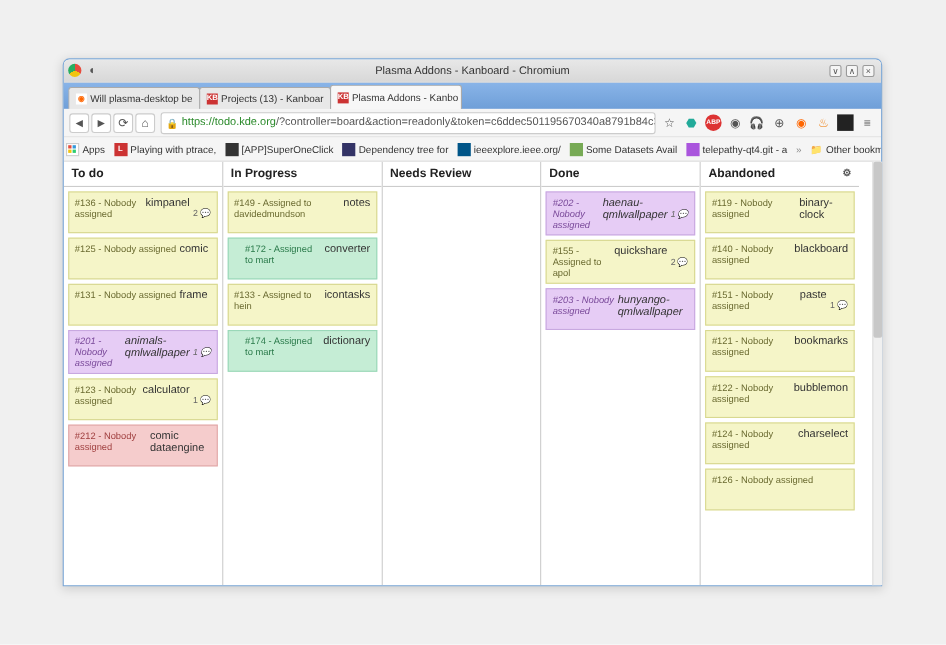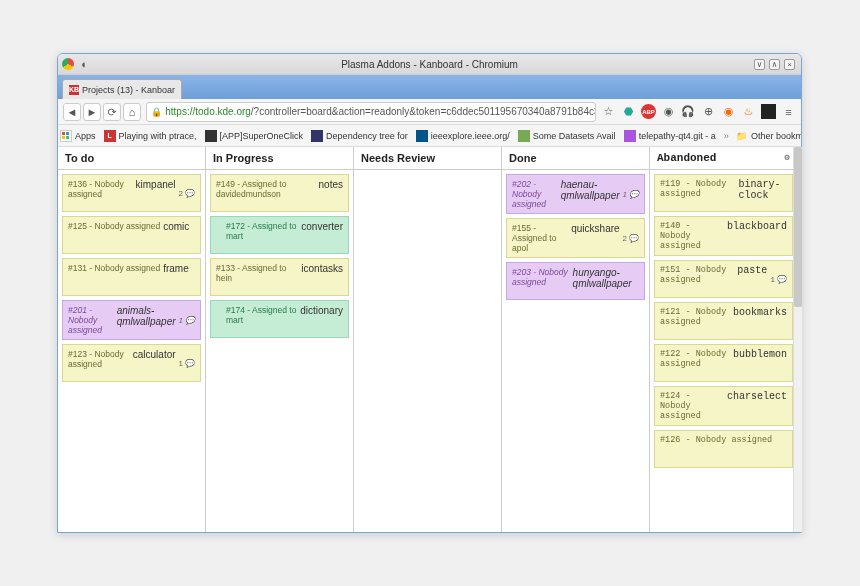--- a/index.html
+++ b/index.html
@@ -31,21 +31,21 @@
 .bmitem { display: flex; align-items: center; gap: 3px; white-space: nowrap; }
 .bmi { width: 12px; height: 12px; background: #ddd; display: inline-flex; align-items: center; justify-content: center; font-size: 7px; font-weight: bold; }
 .bmi.apps { background: #fff; border: 1px solid #ccc; position: relative; }
 .bmi.apps::after { content: ''; position: absolute; width: 3px; height: 3px; background: #e74c3c; top: 1px; left: 1px; box-shadow: 4px 0 #3498db, 0 4px #f1c40f, 4px 4px #2ecc71; }
 .bmi.l { background: #c33; color: #fff; }
 .bmi.dep { background: #336; color: #fff; }
 .bmi.ieee { background: #058; color: #fff; }
 .bmfolder { color: #888; }
 .board { flex: 1; display: flex; overflow: hidden; }
 .col { flex: 1; border-right: 1px solid #ccc; display: flex; flex-direction: column; overflow: hidden; }
-.col:last-child { border-right: none; margin-right: 4px; font-family: Liberation Mono, monospace; }
+.col:last-child { border-right: none; margin-right: 20px; }
 .colhead { padding: 5px 7px; font-size: 11px; font-weight: bold; color: #222; border-bottom: 1px solid #ccc; display: flex; justify-content: space-between; }
 .colgear { font-size: 9px; color: #555; }
 .colbody { flex: 1; padding: 4px; display: flex; flex-direction: column; gap: 4px; overflow: hidden; }
 .card { border: 1px solid #c0c080; padding: 4px 5px; font-size: 9px; display: flex; flex-direction: row; gap: 3px; min-height: 38px; }
 .yellow { background: #f5f5c8; border-color: #d8d890; }
 .purple { background: #e6ccf5; border-color: #c8a8e0; font-style: italic; }
 .green { background: #c5edd5; border-color: #9ad8b8; padding-left: 15px; }
 .red { background: #f5cccc; border-color: #e0a8a8; }
 .cmeta { color: #6a6a30; font-size: 8.5px; }
 .purple .cmeta { color: #7a4a9a; }
@@ -71,23 +71,32 @@
     <span>Plasma Addons - Kanboard - Chromium</span>
     <div class="titlebar-ctrls">
       <span class="tctrl">∨</span>
       <span class="tctrl">∧</span>
       <span class="tctrl">×</span>
     </div>
   </div>
 
   <div class="tabbar" id="tabbar">
       <div class="tab">
+        <span class="tabfav" style="background: rgb(255, 255, 255); color: rgb(255, 102, 0);">◉</span>
+        <span>Will plasma-desktop be</span>
+        <span class="tabclose">×</span>
+      </div>
+      <div class="tab">
         <span class="tabfav kb">KB</span>
         <span>Projects (13) - Kanboar</span>
         <span class="tabclose">×</span>
+      </div>
+      <div class="tab active">
+        <span class="tabfav kb">KB</span>
+        <span>Plasma Addons - Kanbo</span>
       </div>
     </div>
 
   <div class="toolbar">
     <div class="navbtns">
       <span class="navbtn">◄</span>
       <span class="navbtn">►</span>
       <span class="navbtn">⟳</span>
       <span class="navbtn">⌂</span>
     </div>
@@ -174,20 +183,24 @@
               <span>1</span>
             </div>
           </div>
           <div class="card yellow">
             <div class="cmeta">#123 - Nobody assigned</div>
             <div class="ctitle">calculator</div>
             <div class="cfooter withicon">
               <span>1</span>
             </div>
           </div>
+          <div class="card red">
+            <div class="cmeta">#212 - Nobody assigned</div>
+            <div class="ctitle">comic dataengine</div>
+          </div>
         </div>
       </div>
       <div class="col">
         <div class="colhead">
           <span>In Progress</span>
         </div>
         <div class="colbody">
           <div class="card yellow">
             <div class="cmeta">#149 - Assigned to davidedmundson</div>
             <div class="ctitle">notes</div>

